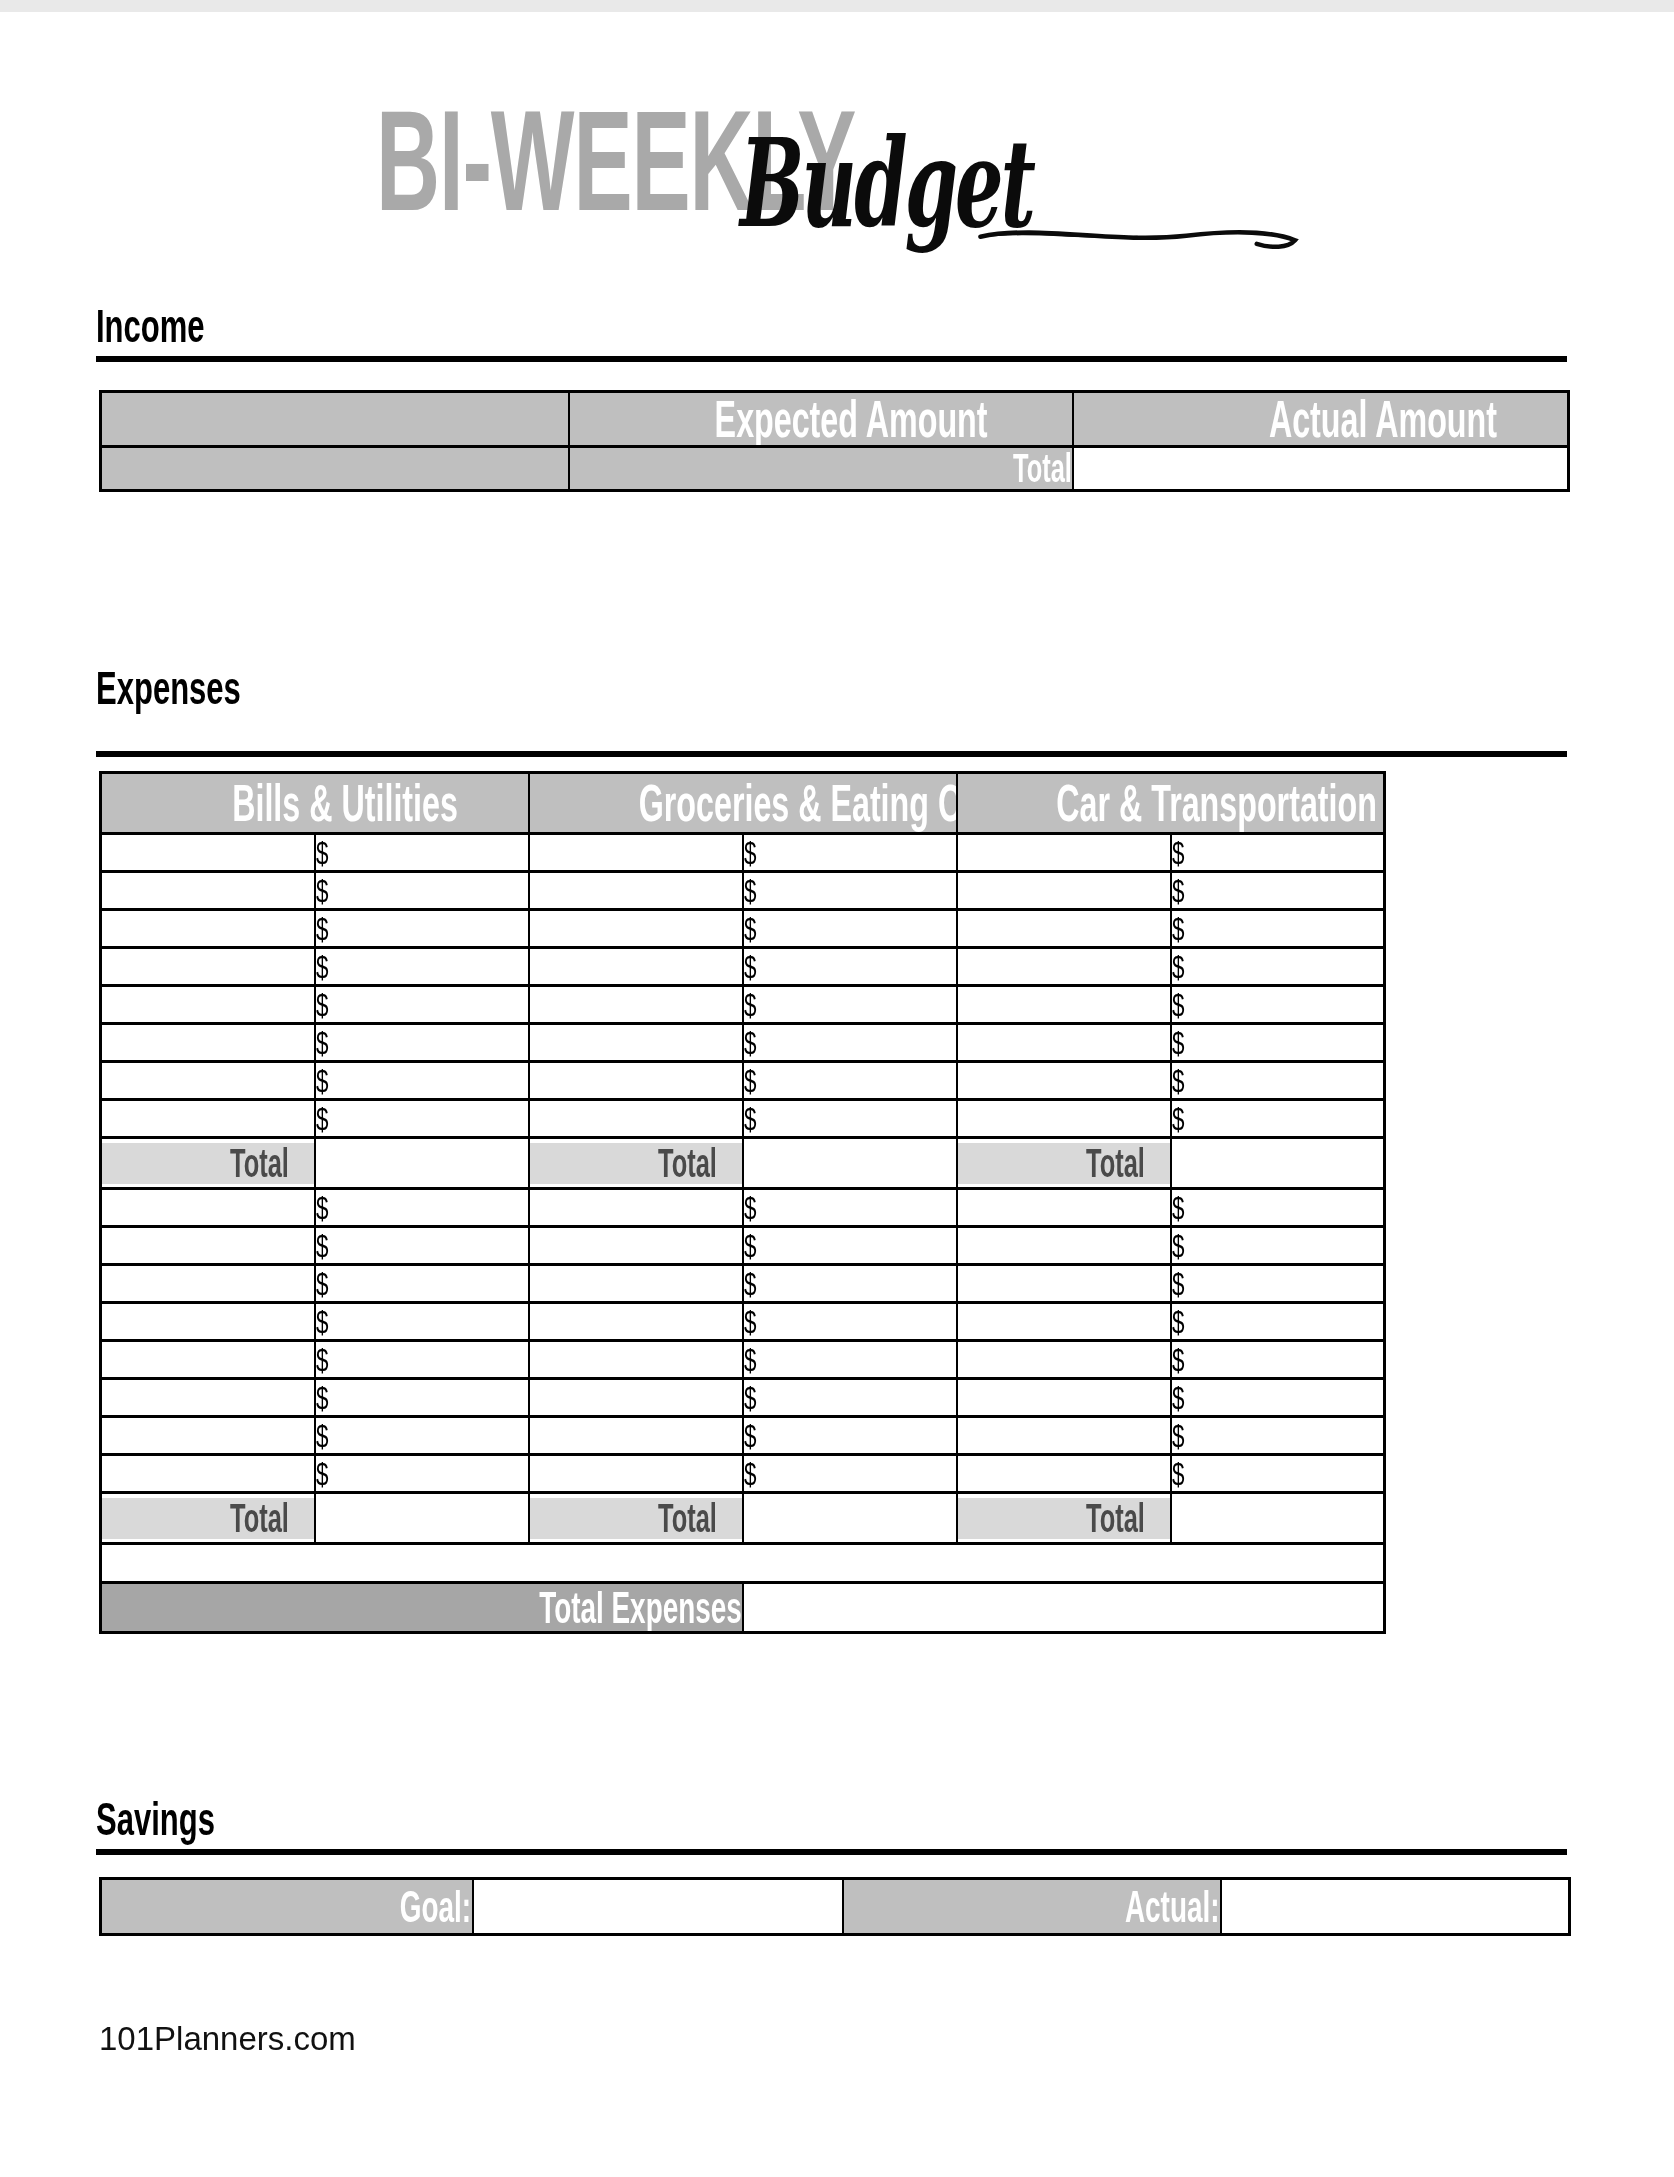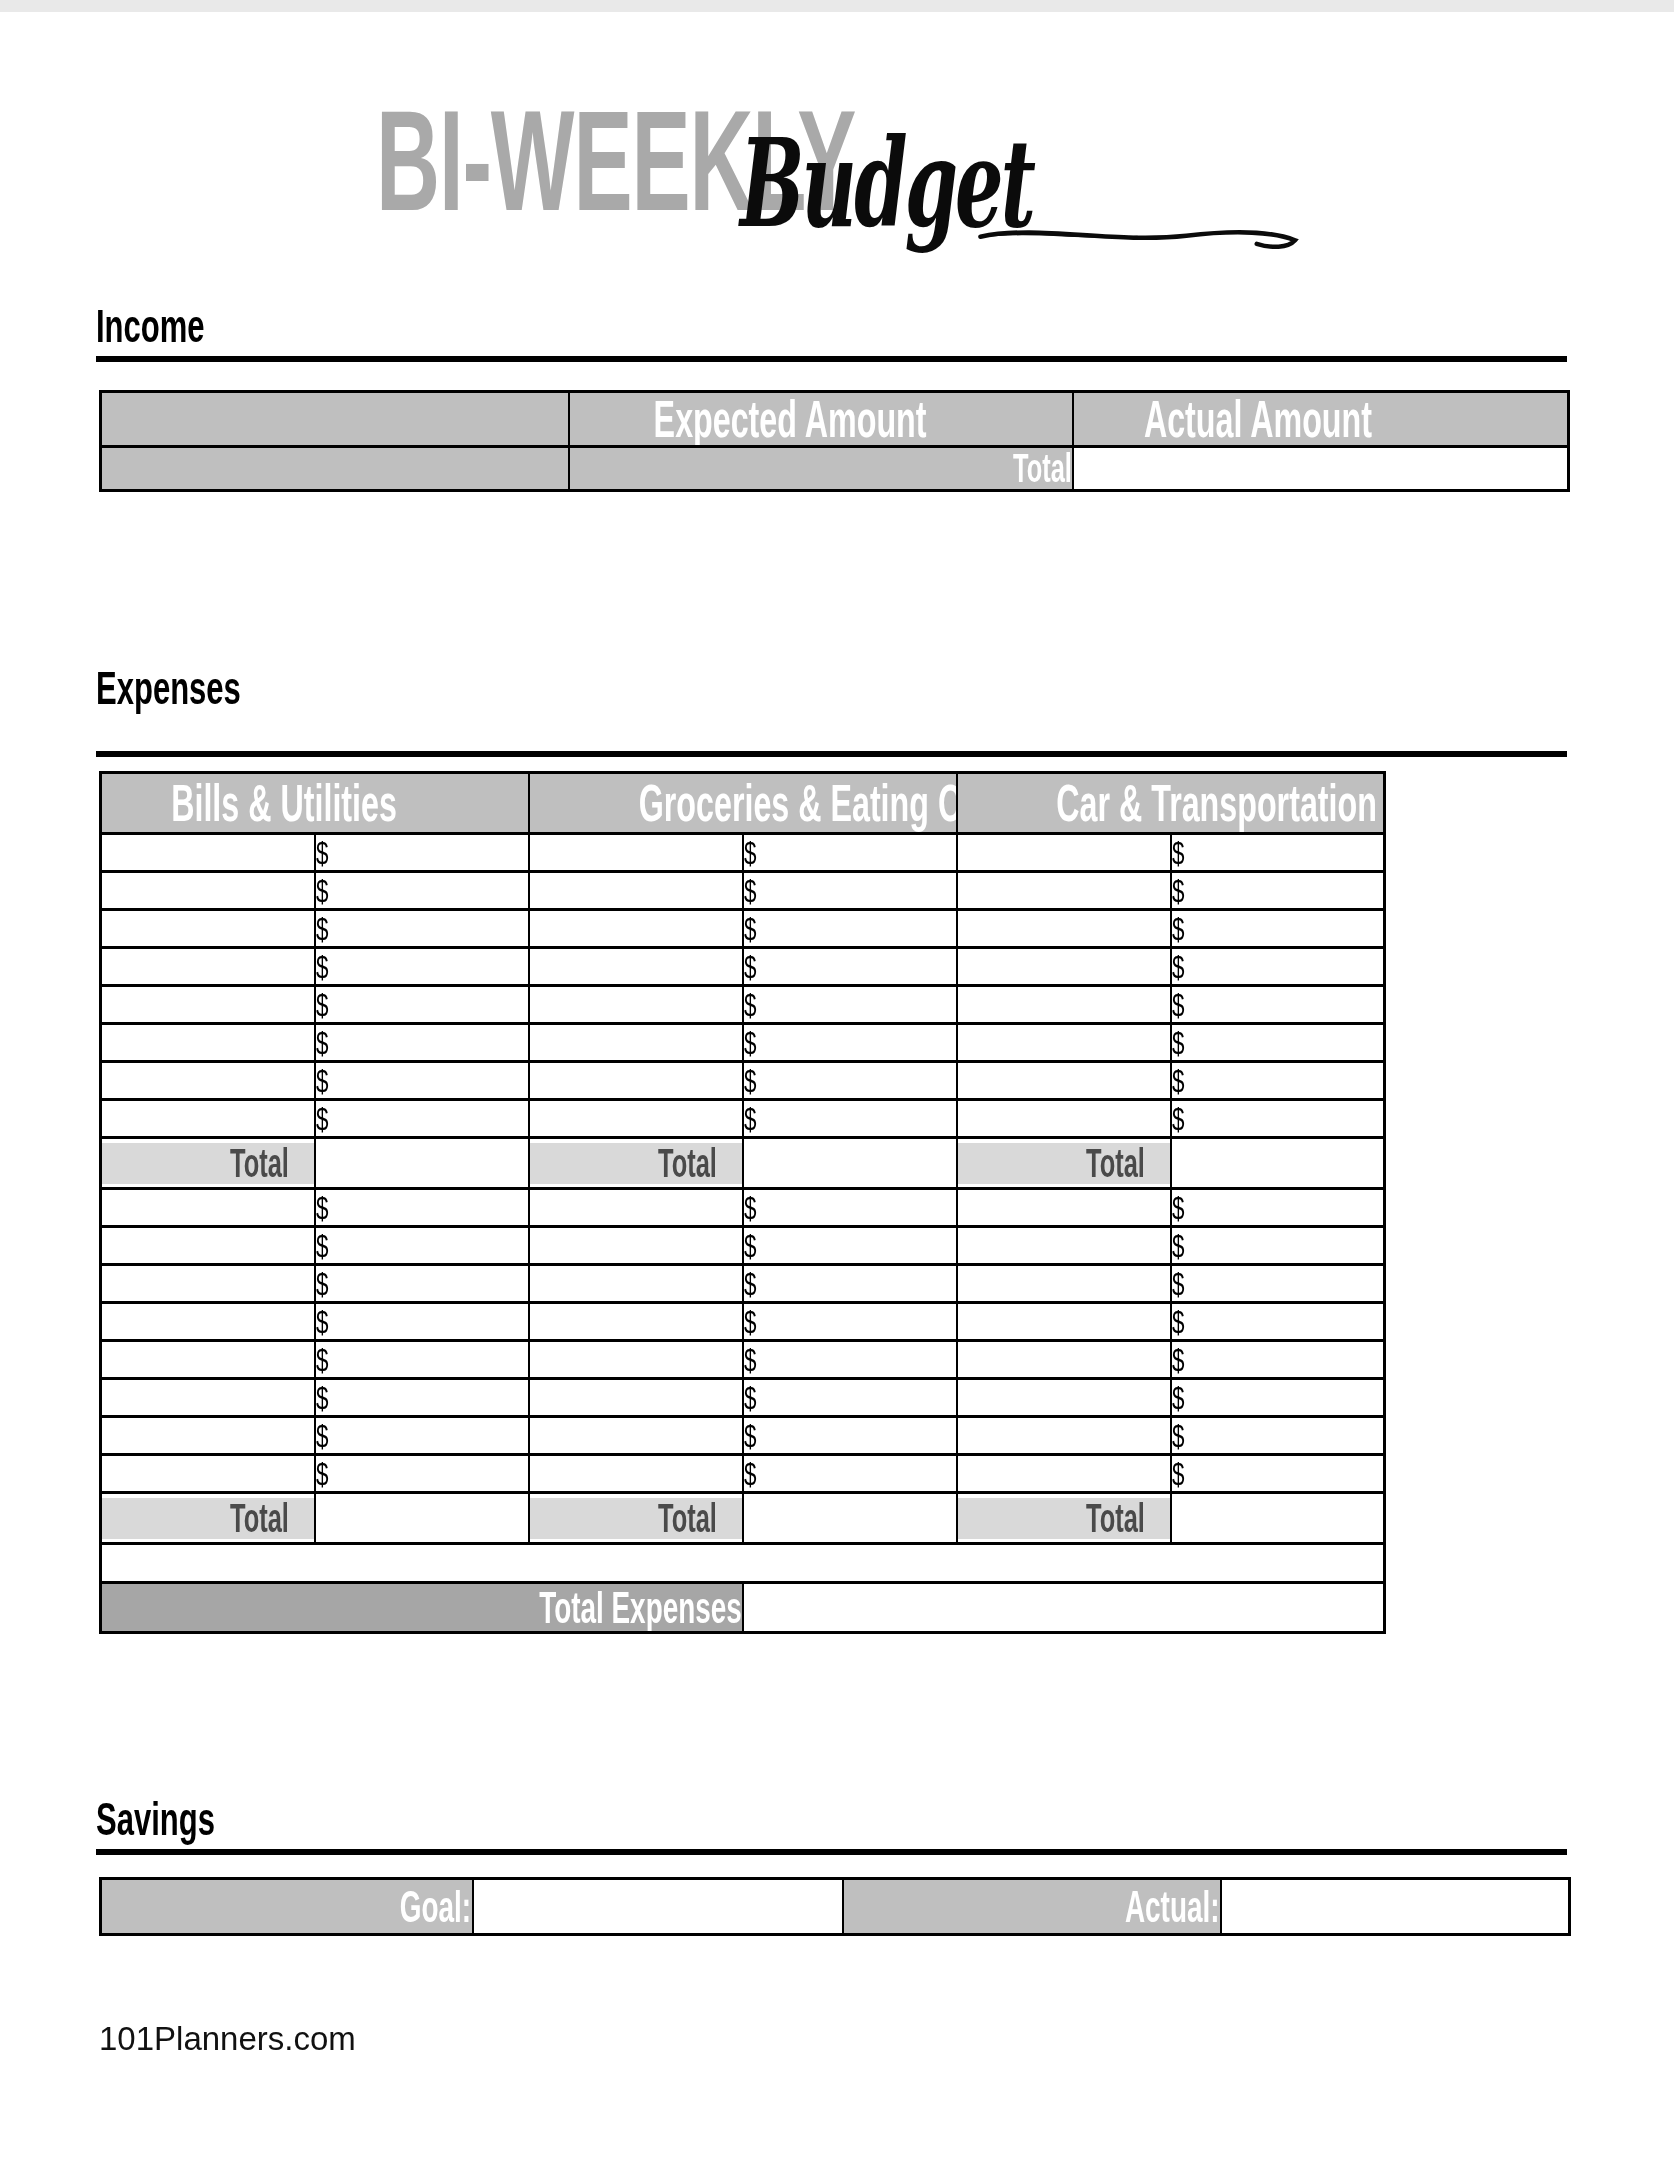--- a/index.html
+++ b/index.html
@@ -37,21 +37,21 @@
   .swoosh{position:absolute;left:976px;top:206px;z-index:2;}
   
   .sec-head{position:absolute;left:96px;}
   .rule{position:absolute;left:96px;width:1471px;height:6.3px;background:#000;}
   
   table.tbl{position:absolute;border-collapse:collapse;table-layout:fixed;
             border:3.6px solid #000;}
   table.tbl td{border:solid #000;border-width:3.6px 2.7px;vertical-align:middle;
                padding:0;overflow:hidden;}
   td.gray{background:var(--header-gray,#BFBFBF);}
-  td.center{text-align:left;}
+  td.center{text-align:right;}
   td.right{text-align:right;padding-right:10.7px;}
   td.lbl{padding-left:19.7px;text-align:left;background:#fff;}
   td.in{background:#fff;}
   td.amt{padding-left:10.7px;text-align:left;background:#fff;}
   td.tot-lbl{background:#fff;}
   .totbox{background:var(--total-cell-gray,#D9D9D9);margin:3.6px 0;height:calc(100% - 7.2px);
           display:flex;align-items:center;justify-content:flex-end;padding-right:25px;
           box-sizing:border-box;min-height:30px;}
   td.grand{background:var(--grand-total-gray,#A6A6A6);text-align:right;padding-right:18px;}
   td.spacer{background:#fff;}

